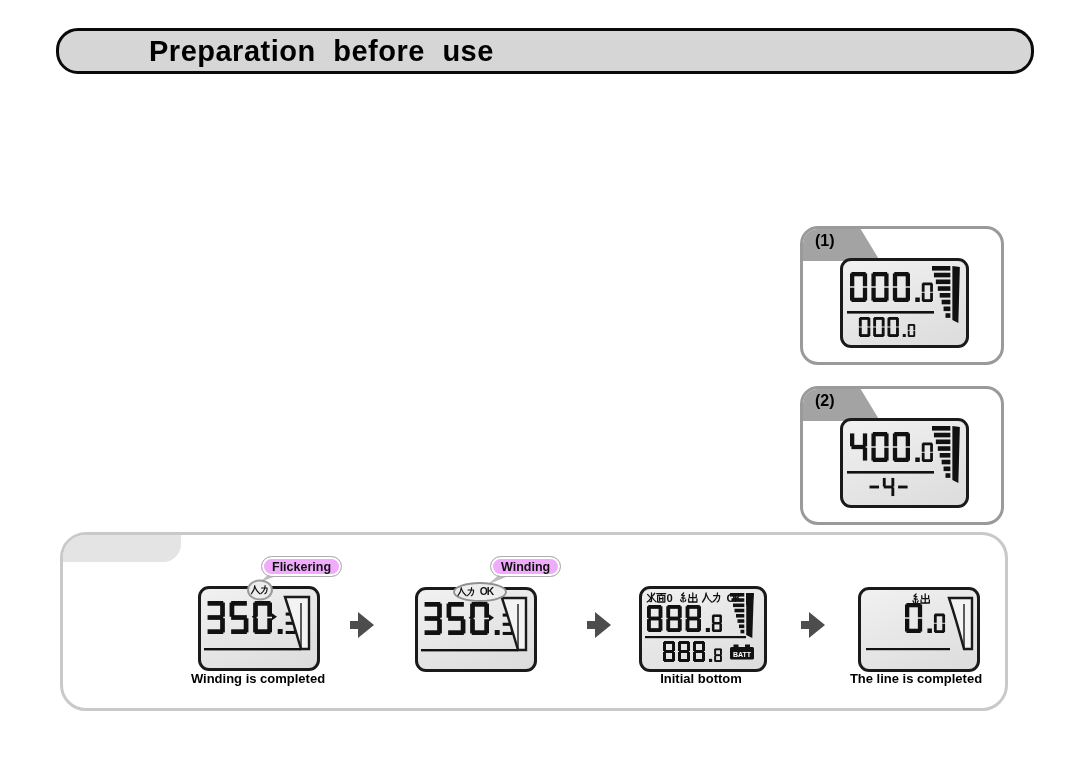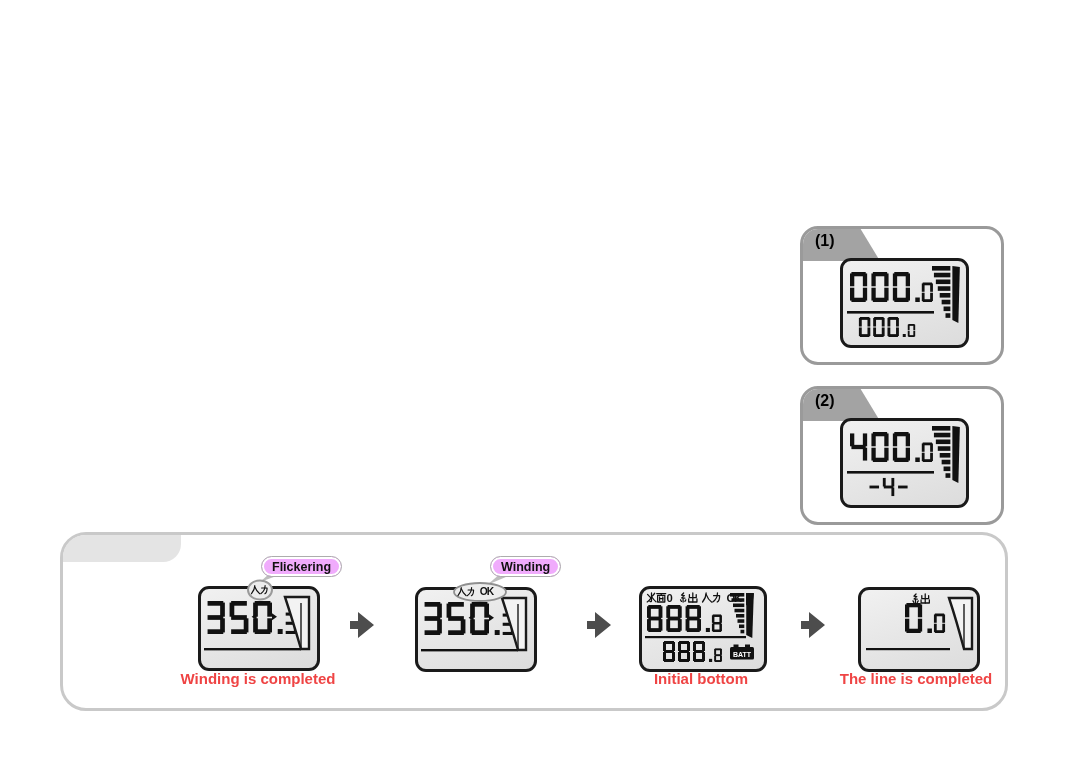--- a/index.html
+++ b/index.html
@@ -16,33 +16,36 @@
   .ref-tab span{position:absolute;left:13px;top:4px;font-size:16px;font-weight:bold;color:#000;}
   .lcd{position:absolute;background:linear-gradient(160deg,#f1f1f1,#dcdcdc);
        border:3px solid #1a1a1a;border-radius:11px;}
   .lcd svg{position:absolute;left:0;top:0;overflow:visible;}
   .ref-lcd{left:37px;top:29px;width:123px;height:84px;}
   .flow-panel{position:absolute;left:60px;top:532px;width:942px;height:173px;background:#fff;
               border:3.5px solid #c9c9c9;border-radius:26px;}
   .flow-tab{position:absolute;left:0;top:0;width:118px;height:27px;background:#e4e4e4;
             border-top-left-radius:22px;border-bottom-right-radius:18px;}
   .step-lcd{position:absolute;}
-  .caption{position:absolute;top:137px;font-size:15px;line-height:14px;font-weight:bold;color:#ef4444;
+  .caption{position:absolute;top:137px;font-size:13px;line-height:14px;font-weight:bold;color:#000000;
            text-align:center;white-space:pre-line;}
   .pill{position:absolute;top:21px;height:19px;background:#f0abfc;border:1.5px solid #adadad;
         box-shadow:inset 0 0 0 2px #fff;border-radius:11px;font-size:12.5px;font-weight:bold;color:#111;
         display:flex;align-items:center;padding:0 10px;z-index:6;}
   .arrow{position:absolute;top:75px;width:26px;height:30px;}
   #overlay{position:absolute;left:0;top:0;z-index:5;pointer-events:none;overflow:visible;}
 </style>
 </head>
 <body>
 
 <div class="page">
 
+  <div class="banner">
+    <span>Preparation before use</span>
+  </div>
 
 
   <div class="ref-panel" style="top:226px">
     <div class="ref-tab">
       <span>(1)</span>
     </div>
     <div class="lcd ref-lcd">
         <svg width="123" height="84" viewBox="0 0 123 84">
           <g transform="translate(7,11) scale(0.7142857142857143)">
             <rect x="2" y="0" width="20" height="6" fill="#111111"></rect>

